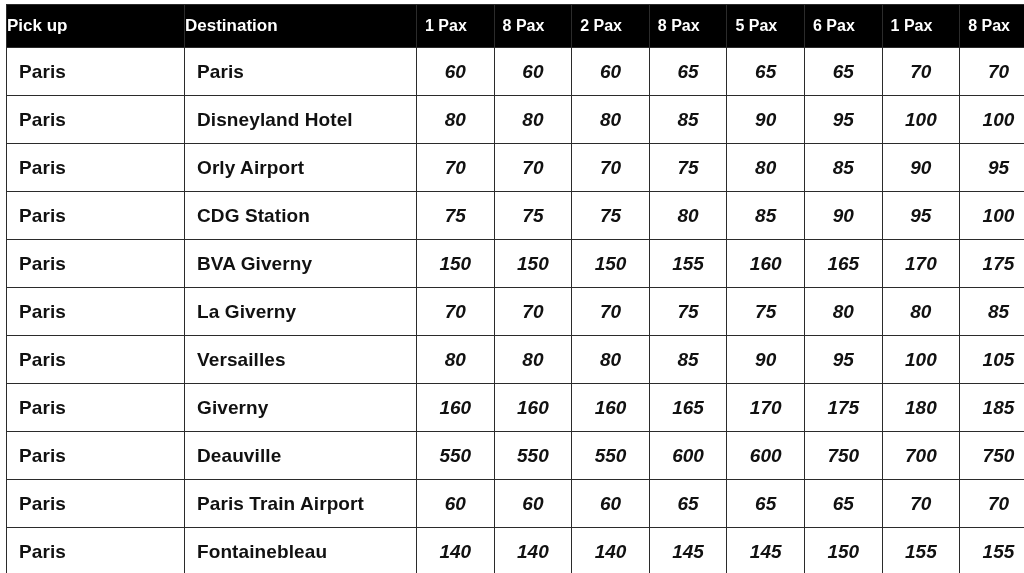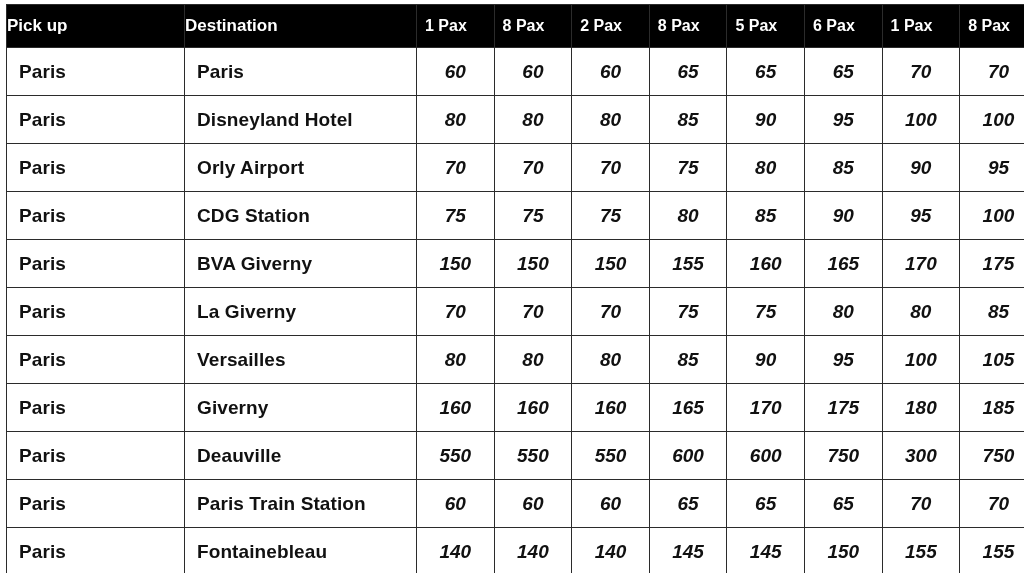--- a/index.html
+++ b/index.html
@@ -202,26 +202,26 @@
       </tr>
       <tr>
         <td class="label">Paris</td>
         <td class="label">Deauville</td>
         <td class="num">550</td>
         <td class="num">550</td>
         <td class="num">550</td>
         <td class="num">600</td>
         <td class="num">600</td>
         <td class="num">750</td>
-        <td class="num">300</td>
+        <td class="num">700</td>
         <td class="num">750</td>
       </tr>
       <tr>
         <td class="label">Paris</td>
-        <td class="label">Paris Train Station</td>
+        <td class="label">Paris Train Airport</td>
         <td class="num">60</td>
         <td class="num">60</td>
         <td class="num">60</td>
         <td class="num">65</td>
         <td class="num">65</td>
         <td class="num">65</td>
         <td class="num">70</td>
         <td class="num">70</td>
       </tr>
       <tr>

